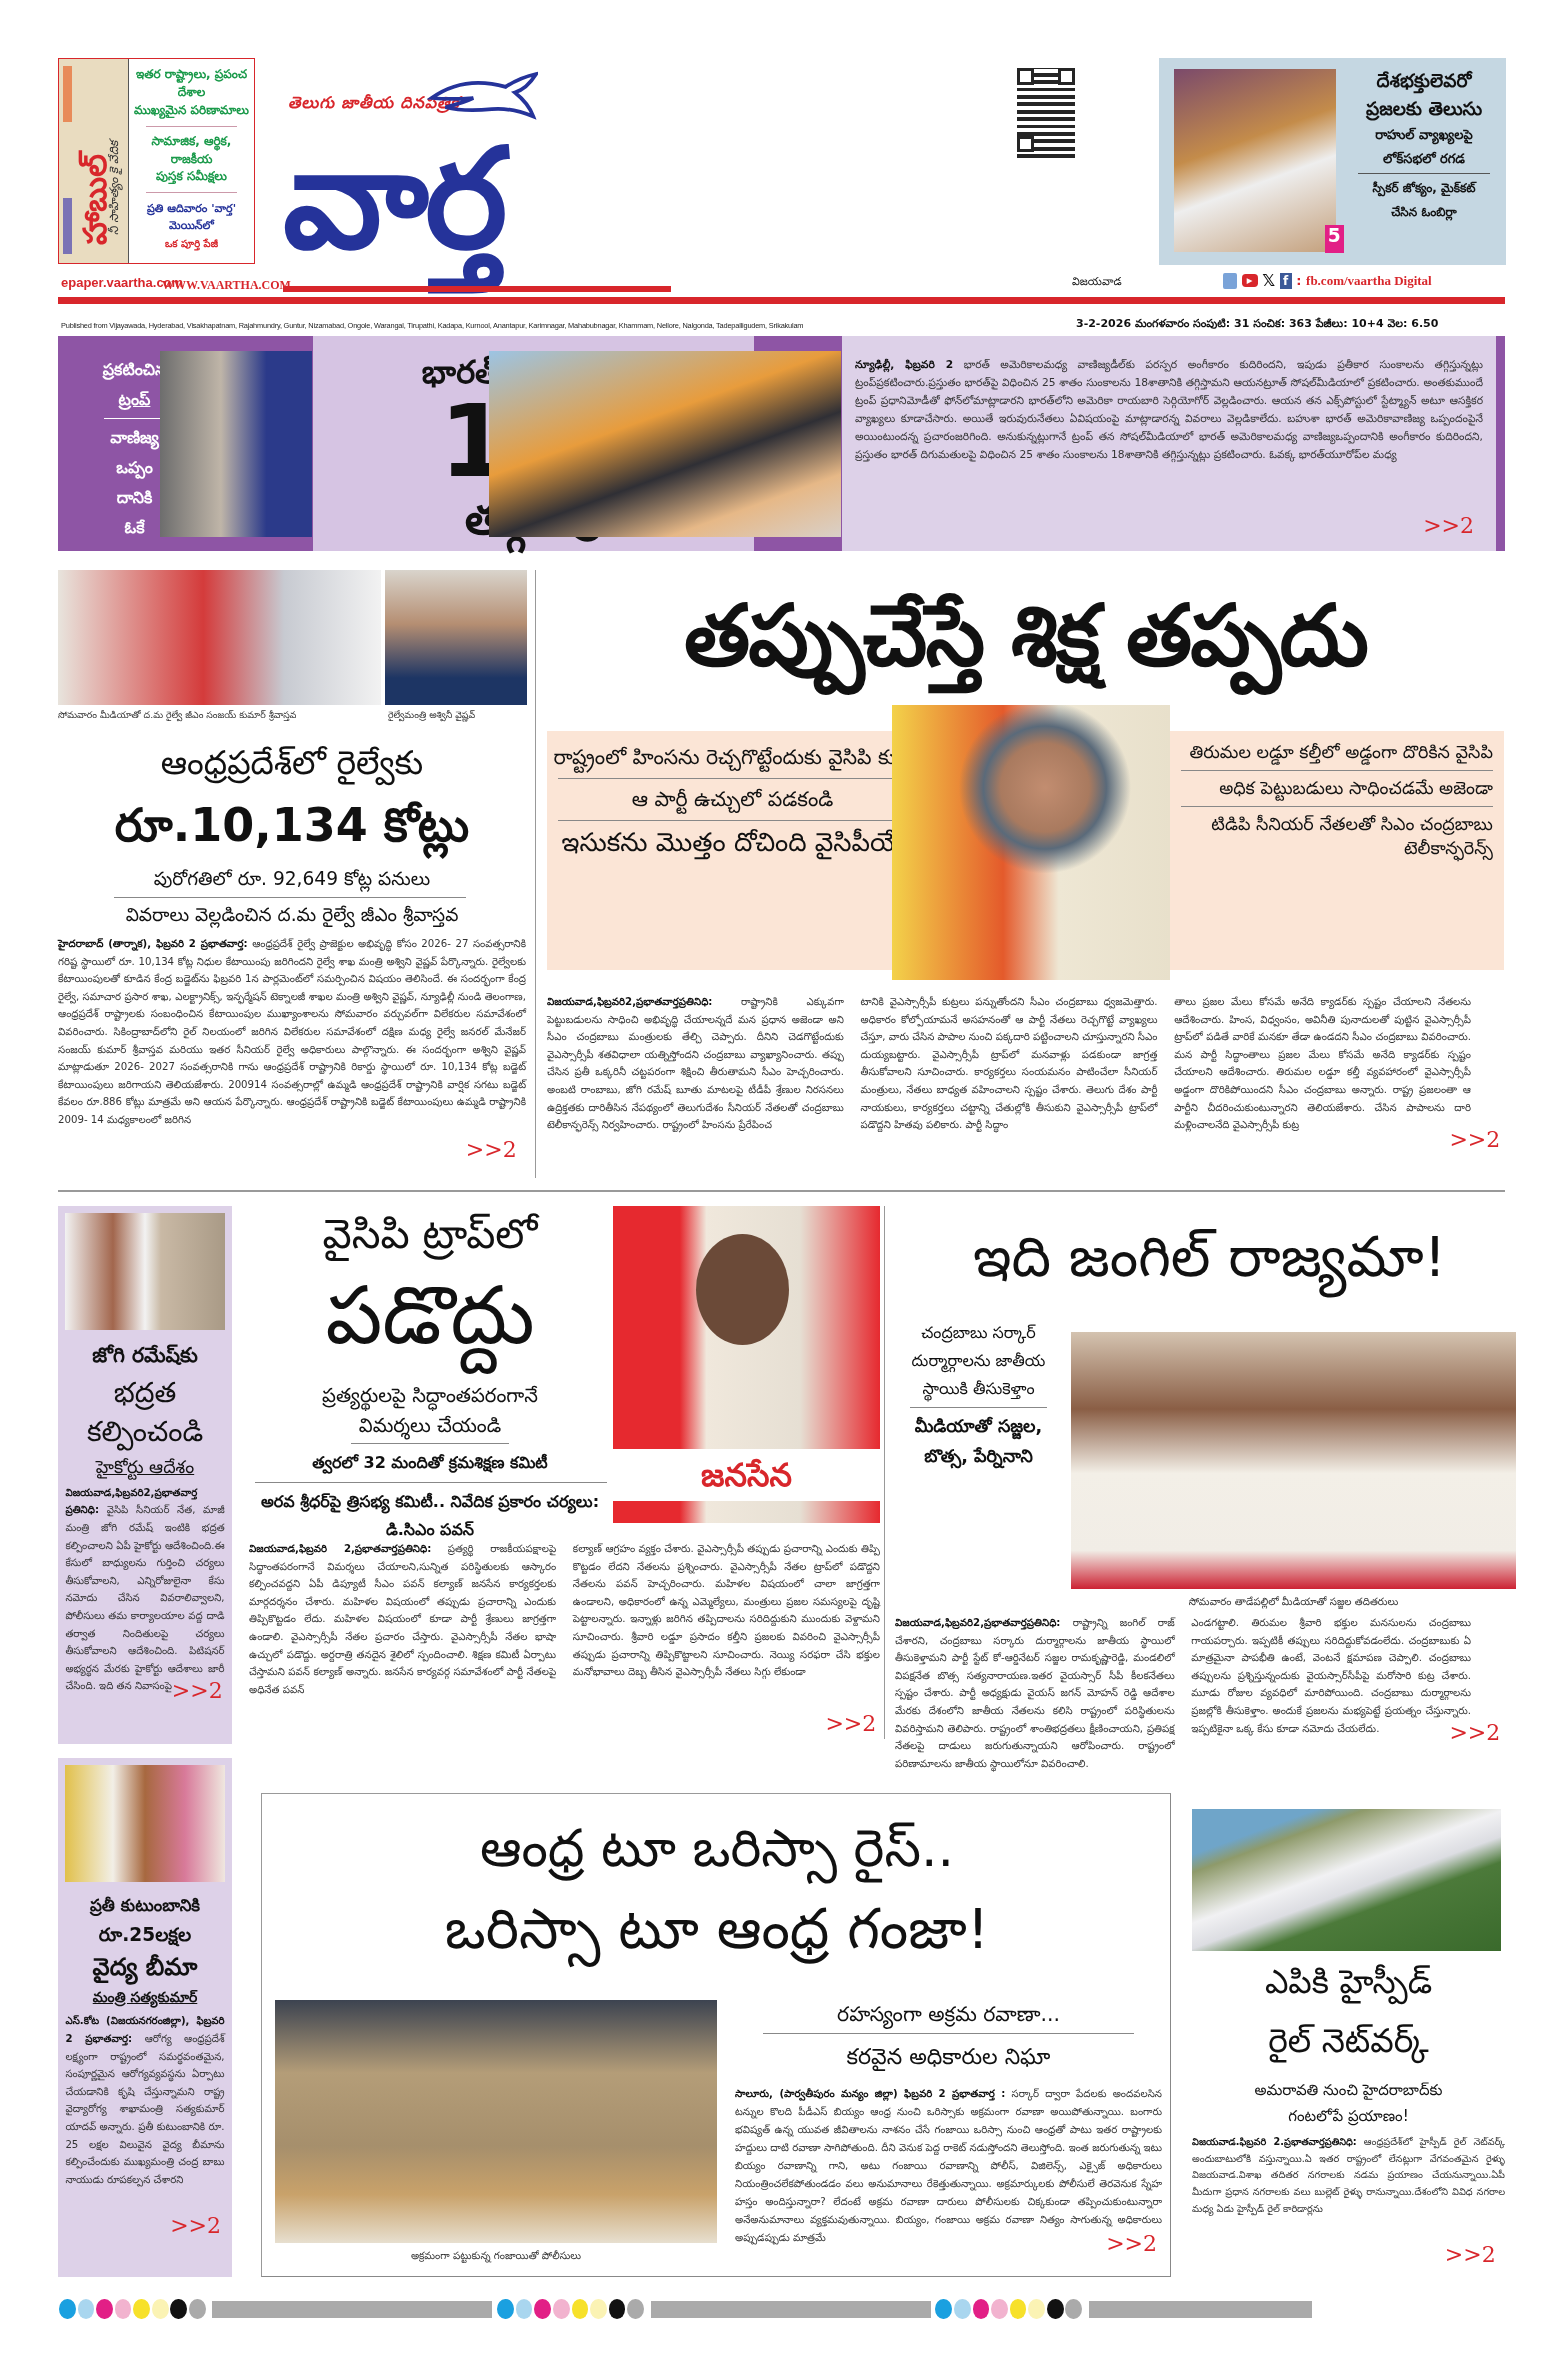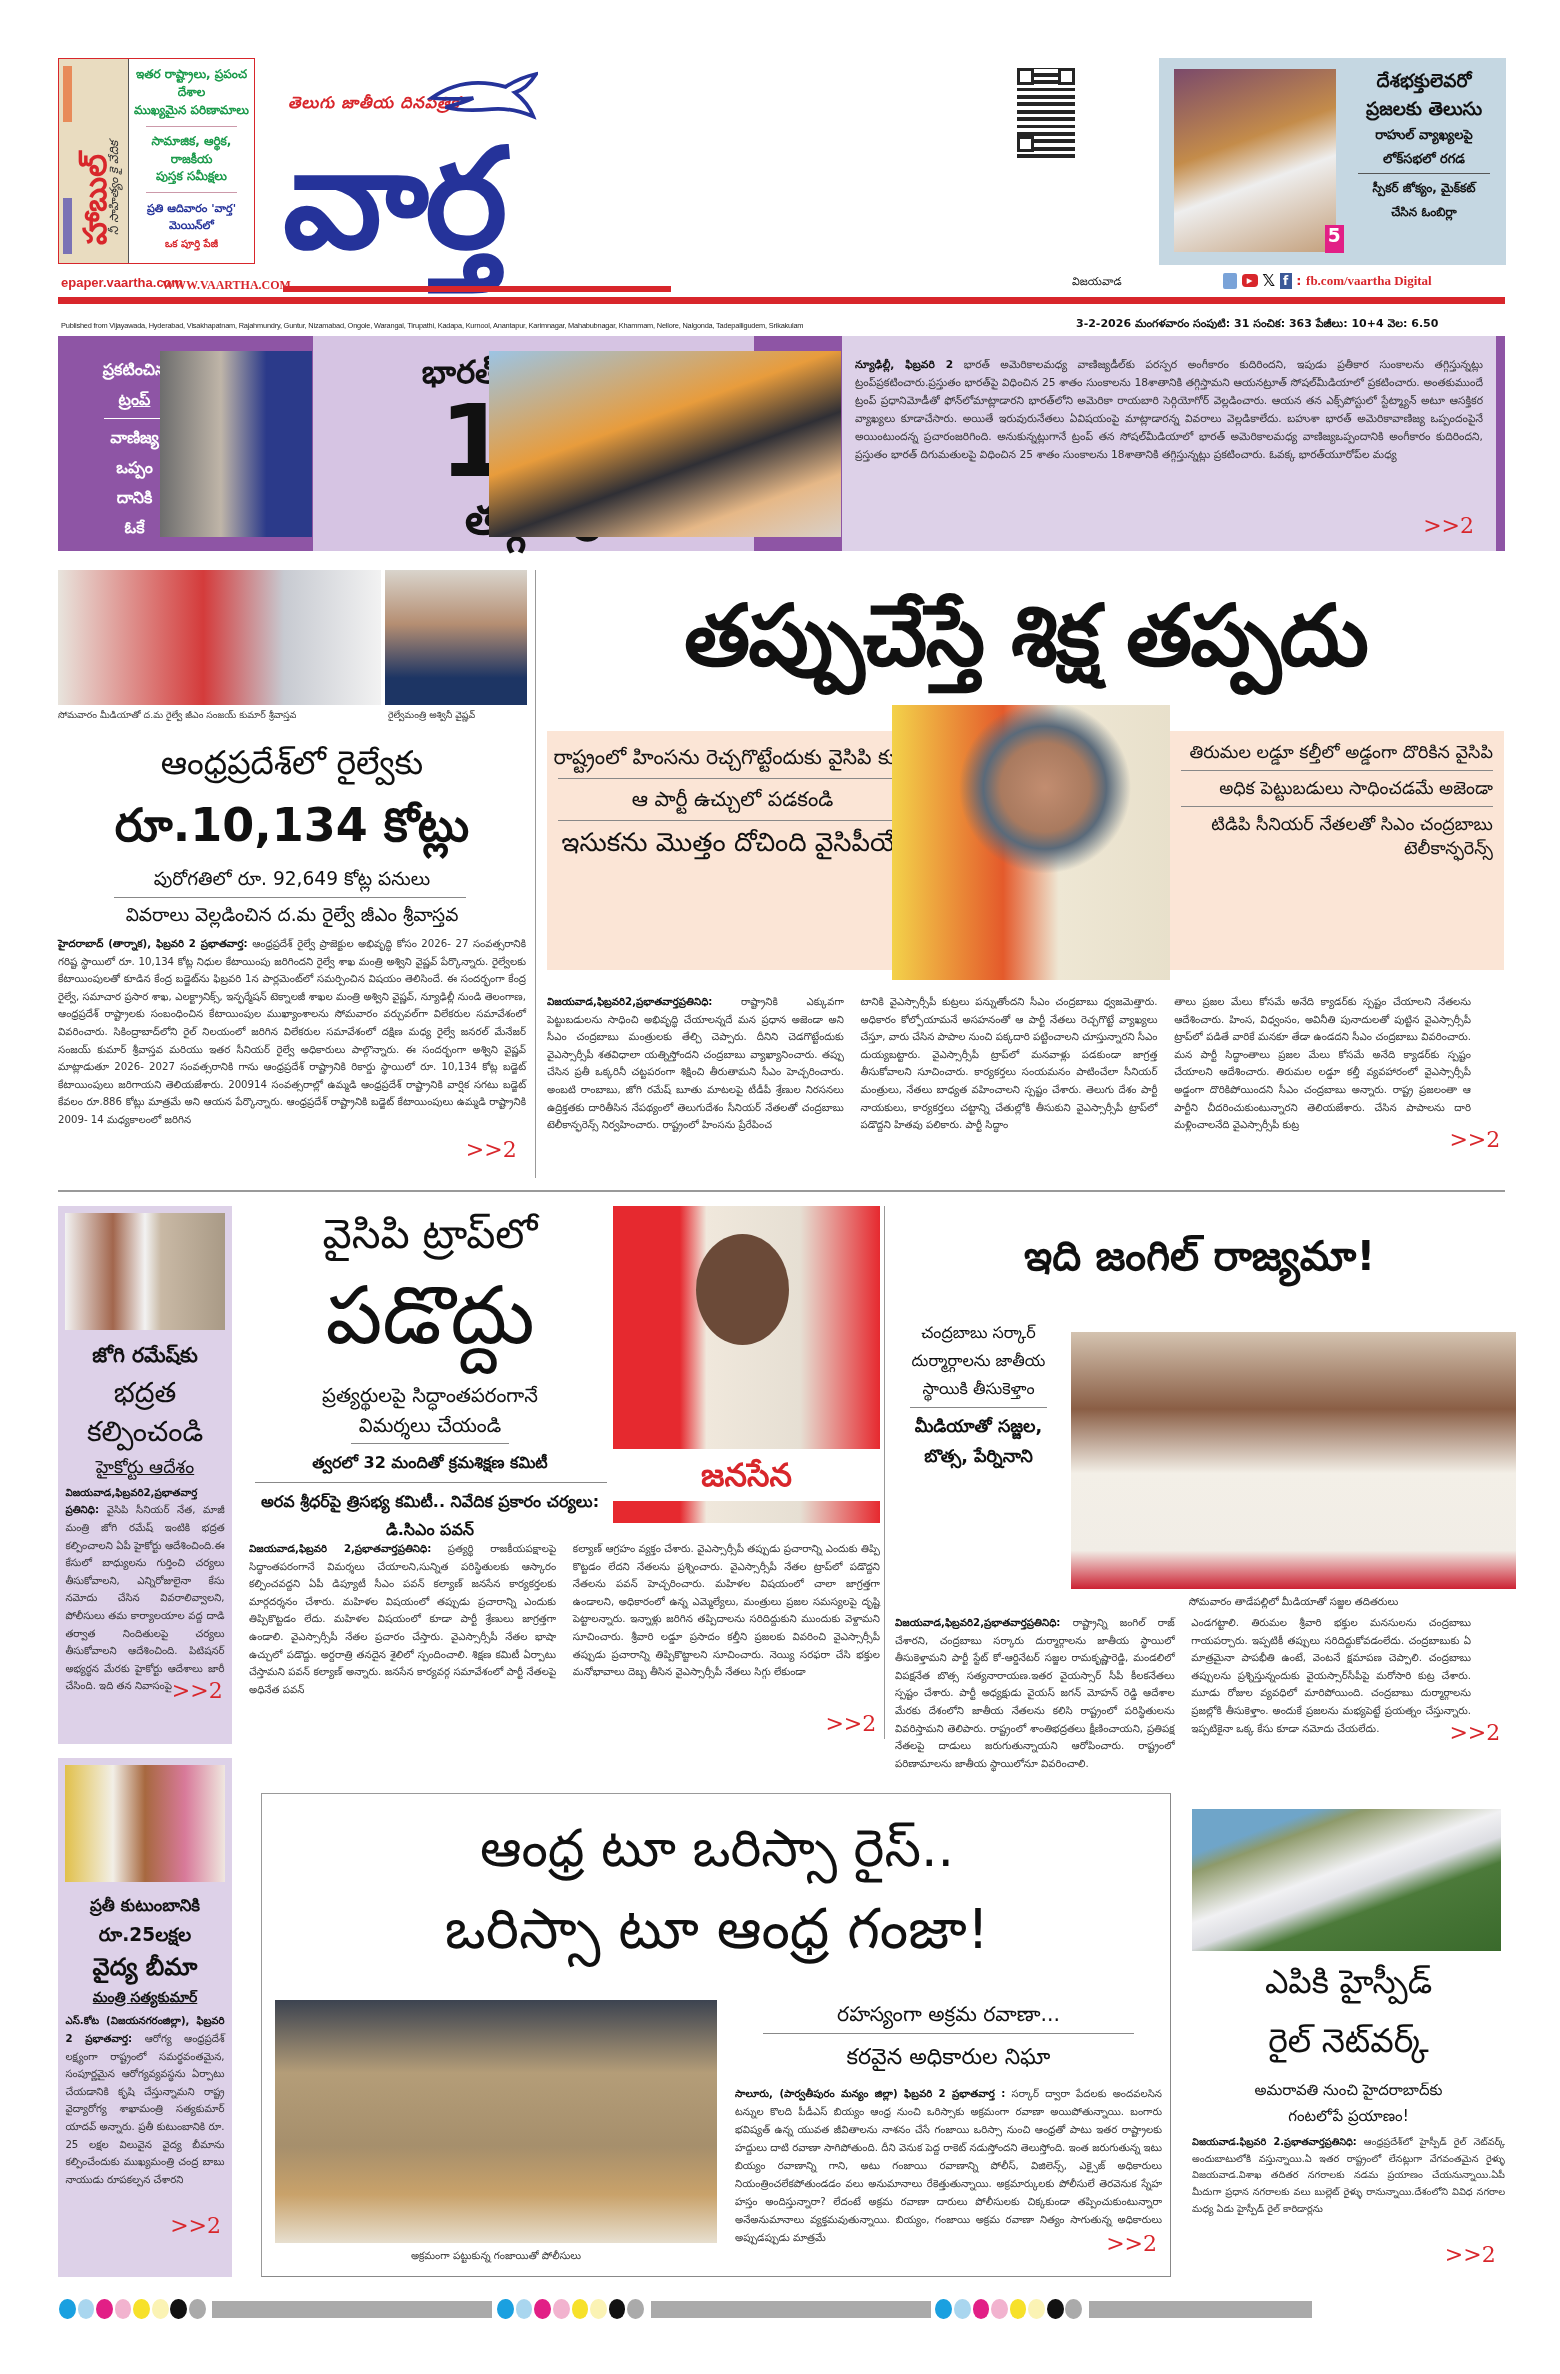--- a/index.html
+++ b/index.html
@@ -192,21 +192,21 @@
       <span>ప్రత్యర్థి రాజకీయపక్షాలపై సిద్ధాంతపరంగానే విమర్శలు చేయాలని,సున్నిత పరిస్థితులకు ఆస్కారం కల్పించవద్దని ఏపీ డిప్యూటీ సీఎం పవన్ కల్యాణ్ జనసేన కార్యకర్తలకు మార్గదర్శనం చేశారు. మహిళల విషయంలో తప్పుడు ప్రచారాన్ని ఎందుకు తిప్పికొట్టడం లేదు. మహిళల విషయంలో కూడా పార్టీ శ్రేణులు జాగ్రత్తగా ఉండాలి. వైఎస్సార్సీపీ నేతల ప్రచారం చేస్తారు. వైఎస్సార్సీపీ నేతల భాషా ఉచ్చులో పడొద్దు. అర్దరాత్రి తనదైన శైలిలో స్పందించాలి. శిక్షణ కమిటీ ఏర్పాటు చేస్తామని పవన్ కల్యాణ్ అన్నారు. జనసేన కార్యవర్గ సమావేశంలో పార్టీ నేతలపై అధినేత పవన్</span>
     </div>
     <div class="body-text" style="flex:1">కల్యాణ్ ఆగ్రహం వ్యక్తం చేశారు. వైఎస్సార్సీపీ తప్పుడు ప్రచారాన్ని ఎందుకు తిప్పి కొట్టడం లేదని నేతలను ప్రశ్నించారు. వైఎస్సార్సీపీ నేతల ట్రాప్‌లో పడొద్దని నేతలను పవన్ హెచ్చరించారు. మహిళల విషయంలో చాలా జాగ్రత్తగా ఉండాలని, అధికారంలో ఉన్న ఎమ్మెల్యేలు, మంత్రులు ప్రజల సమస్యలపై దృష్టి పెట్టాలన్నారు. ఇన్నాళ్లు జరిగిన తప్పిదాలను సరిదిద్దుకుని ముందుకు వెళ్దామని సూచించారు. శ్రీవారి లడ్డూ ప్రసాదం కల్తీని ప్రజలకు వివరించి వైఎస్సార్సీపీ తప్పుడు ప్రచారాన్ని తిప్పికొట్టాలని సూచించారు. నెయ్యి సరఫరా చేసి భక్తుల మనోభావాలు దెబ్బ తీసిన వైఎస్సార్సీపీ నేతలు సిగ్గు లేకుండా</div>
   </div>
   <div class="more" style="position:absolute;right:3.7px;bottom:-11px">&gt;&gt;2</div>
 </div>
 
 <div class="abs" style="left:884px;top:1206px;width:0.9px;height:533px;background:#999"></div>
 
 <div class="abs" style="left:895px;top:1206px;width:609px;height:533px">
-  <div style="position:absolute;left:0;top:9.3px;width:609px;text-align:center;font-size:41px;font-weight:bold;line-height:83px">ఇది జంగిల్ రాజ్యమా!</div>
+  <div style="position:absolute;left:10px;top:9.3px;width:609px;text-align:center;font-size:56px;font-weight:normal;line-height:83px">ఇది జంగిల్ రాజ్యమా!</div>
   <div style="position:absolute;left:0;top:113px;width:167px;text-align:center">
     <div style="font-size:16px;line-height:28px">చంద్రబాబు సర్కార్ దుర్మార్గాలను జాతీయ స్థాయికి తీసుకెళ్తాం</div>
     <div class="sep" style="margin:3.7px 15px"></div>
     <div style="font-size:17.6px;font-weight:bold;line-height:30px">మీడియాతో సజ్జల, బొత్స, పేర్నినాని</div>
   </div>
   <div style="position:absolute;left:176px;top:126px;width:445px;height:257px;background:linear-gradient(180deg,#d4c3b0 0%,#8a5e45 30%,#f3efe7 55%,#f1ede6 85%,#c23 100%)"></div>
   <div style="position:absolute;left:176px;top:390px;width:445px;text-align:center;font-size:10.2px;color:#333">సోమవారం తాడేపల్లిలో మీడియాతో సజ్జల తదితరులు</div>
   <div style="position:absolute;left:0;top:408px;width:609px;display:flex;gap:16.7px">
     <div class="body-text" style="flex:1">
       <span class="hl">విజయవాడ,ఫిబ్రవరి2,ప్రభాతవార్తప్రతినిధి:</span>

